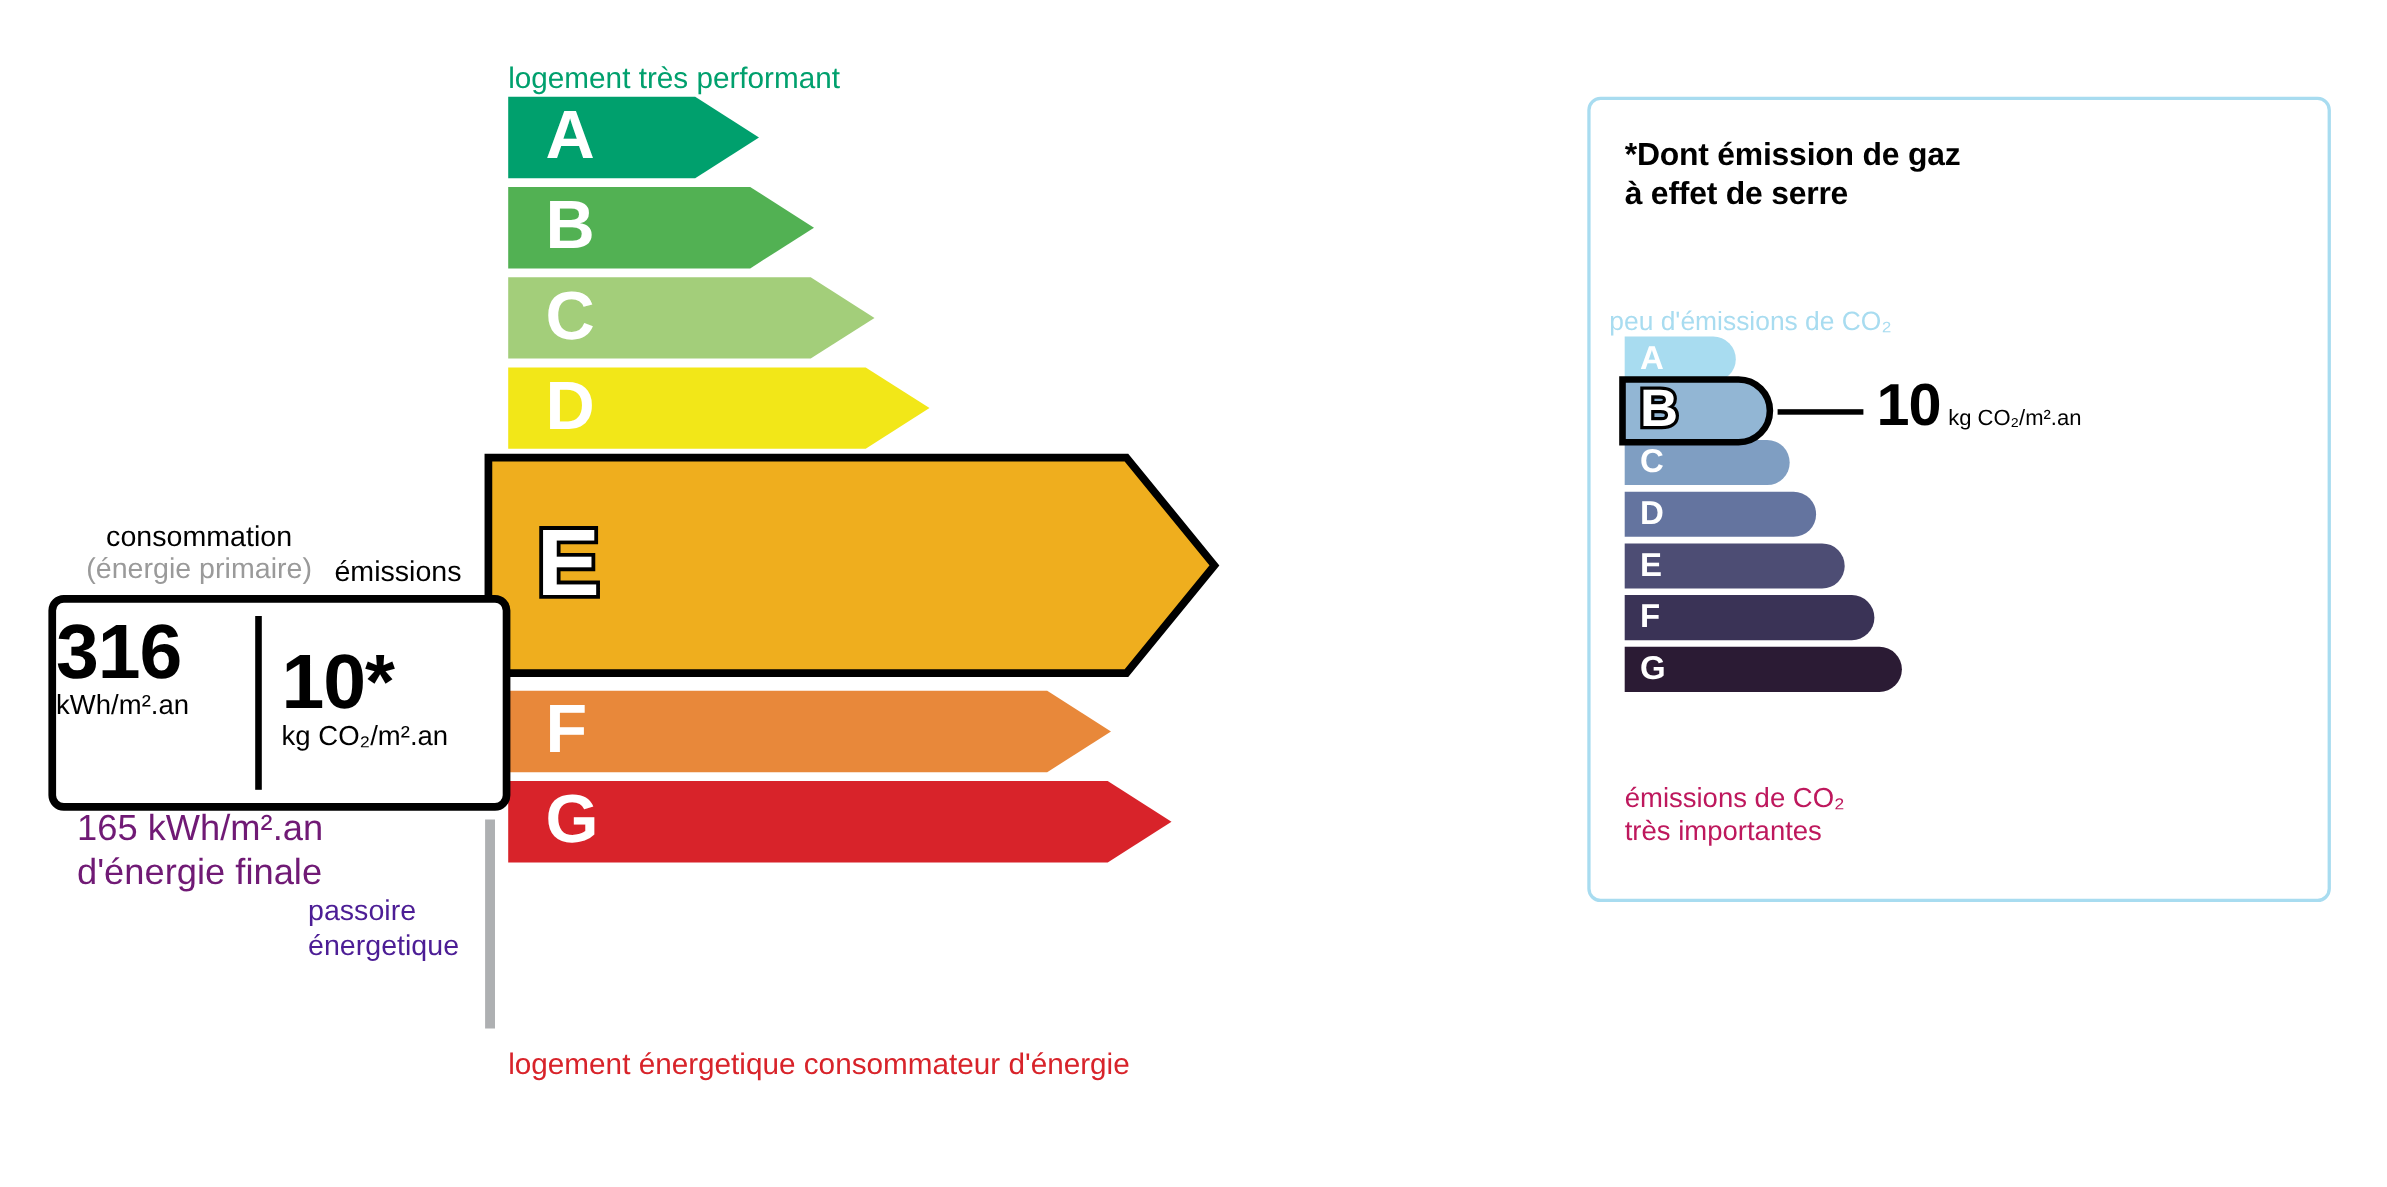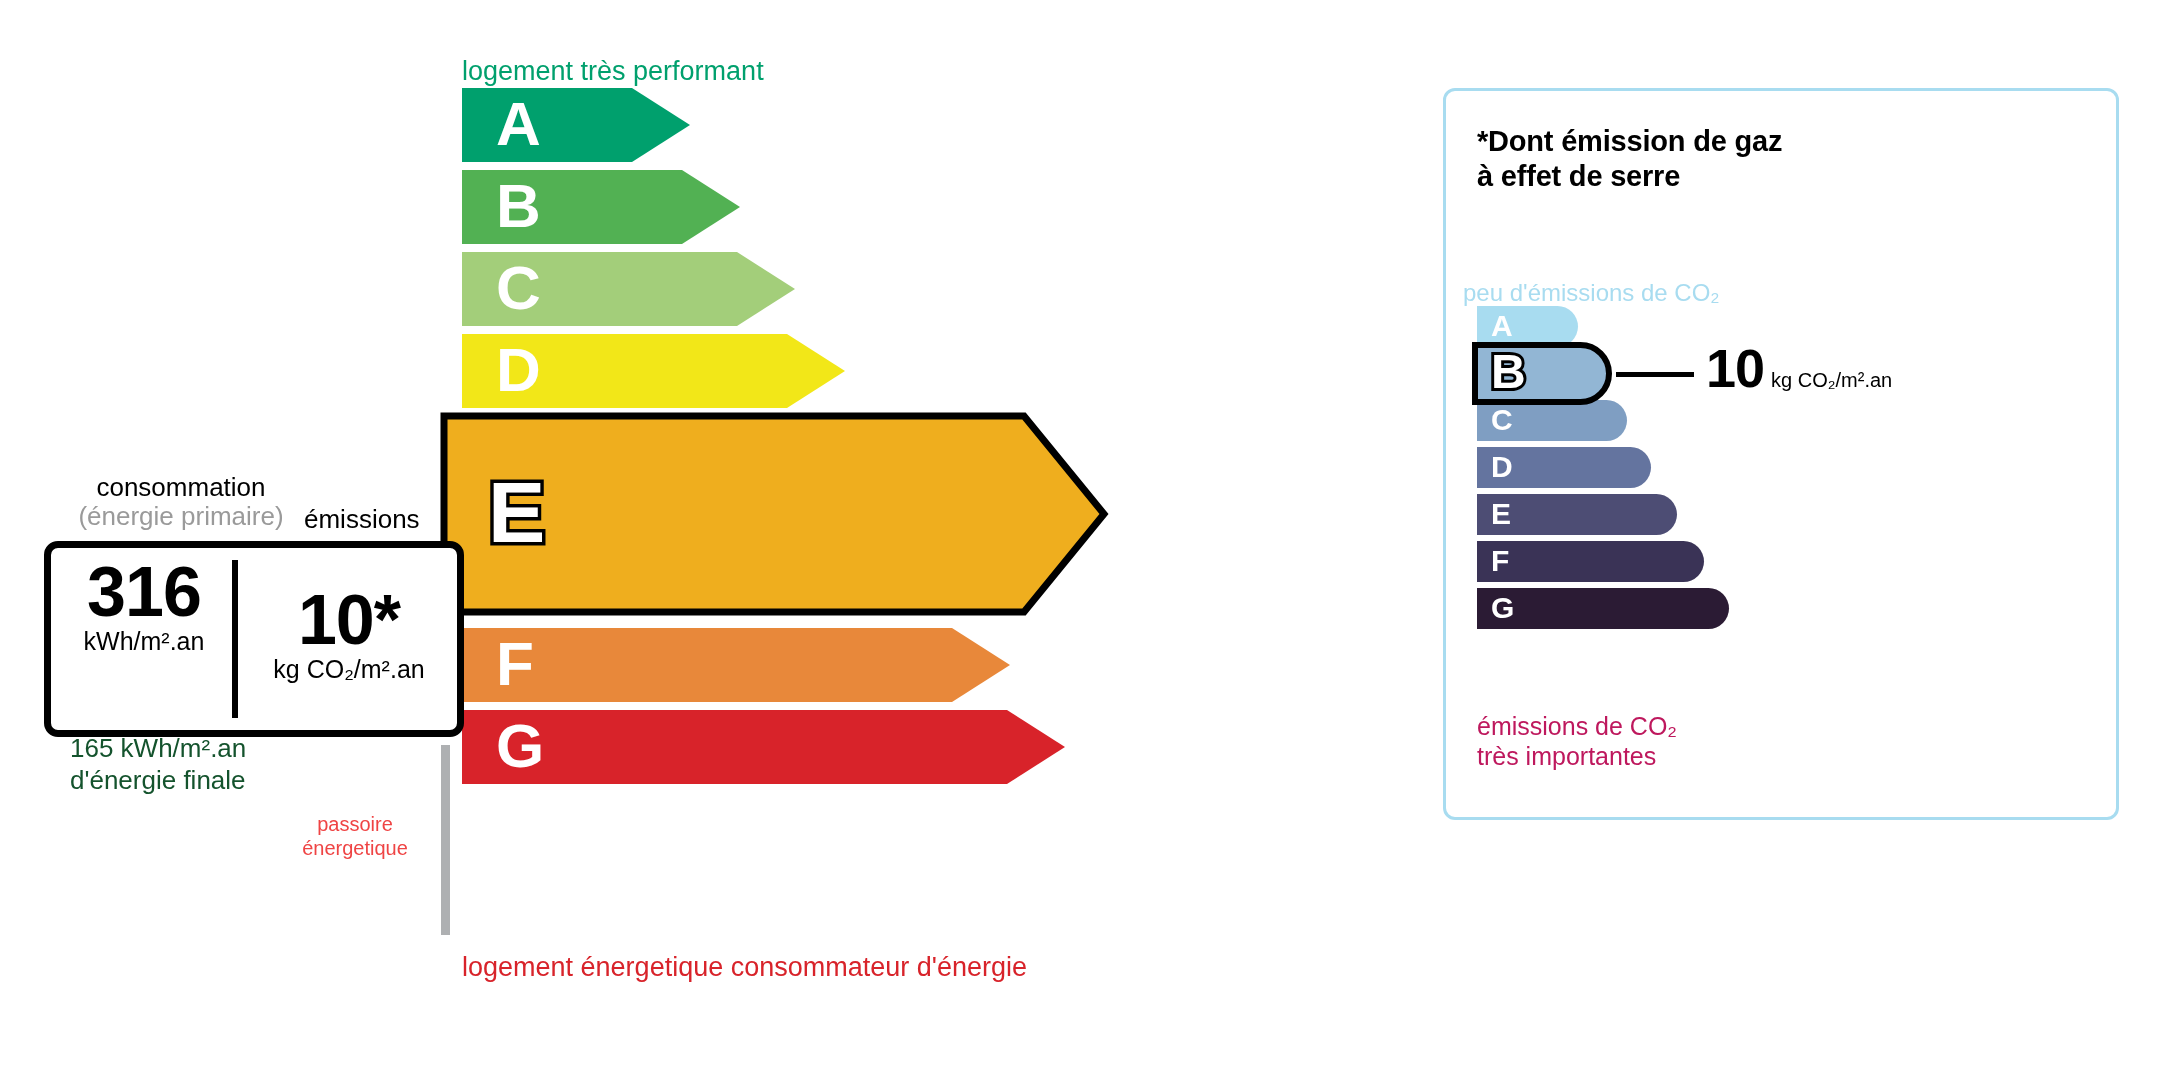--- a/index.html
+++ b/index.html
@@ -18,34 +18,34 @@
        font-size:62px;font-weight:bold;color:#ffffff;line-height:1;}
 
   
   #band-E .bandletter{left:44px;font-size:86px;color:#ffffff;
        -webkit-text-stroke:7px #000;paint-order:stroke fill;}
 
   
   #value-box{position:absolute;left:44px;top:541px;width:420px;height:196px;
        border:7px solid #000;border-radius:14px;background:#fff;box-sizing:border-box;z-index:5;}
   #value-divider{position:absolute;left:232px;top:560px;width:6px;height:158px;background:#000;z-index:6;}
-  .val-cell{position:absolute;top:8px;width:186px;text-align:center;}
+  .val-cell{position:absolute;top:8px;width:186px;text-align:left;}
   #cell-conso{left:0px;}
   #cell-emis{left:205px;margin-top:28px;}
   .val-num{font-size:70px;font-weight:bold;line-height:1.05;letter-spacing:-1px;}
   .val-unit{font-size:25px;line-height:1.1;margin-top:-2px;}
 
   .hdr{position:absolute;font-size:26px;line-height:1.12;}
   #hdr-conso{left:65px;top:473px;text-align:center;width:232px;}
   #hdr-conso .sub{color:#9a9a9a;}
   #hdr-emis{left:304px;top:505px;color:#000;}
 
-  #final-energy{position:absolute;left:70px;top:733px;font-size:26px;line-height:1.22;color:#14532d;}
-  #passoire{position:absolute;left:280px;top:812px;width:150px;text-align:center;
-       font-size:20px;line-height:1.22;color:#ef4444;}
+  #final-energy{position:absolute;left:70px;top:733px;font-size:33px;line-height:1.22;color:#701a75;}
+  #passoire{position:absolute;left:280px;top:812px;width:150px;text-align:left;
+       font-size:26px;line-height:1.22;color:#4c1d95;}
   #passoire-bar{position:absolute;left:441px;top:745px;width:9px;height:190px;background:#aeb0b2;}
 
   
   #co2-panel{position:absolute;left:1443px;top:88px;width:676px;height:732px;
        border:3px solid #a8dcf0;border-radius:12px;box-sizing:border-box;background:#fff;}
   #co2-title{position:absolute;left:31px;top:33px;font-size:29px;font-weight:bold;line-height:1.2;
        letter-spacing:-.2px;}
   #co2-top-caption{position:absolute;left:17px;top:188px;font-size:24px;color:#a8dcf0;white-space:nowrap;}
   #co2-bottom-caption{position:absolute;left:31px;top:620px;font-size:25px;line-height:1.2;color:#be185d;}
 

